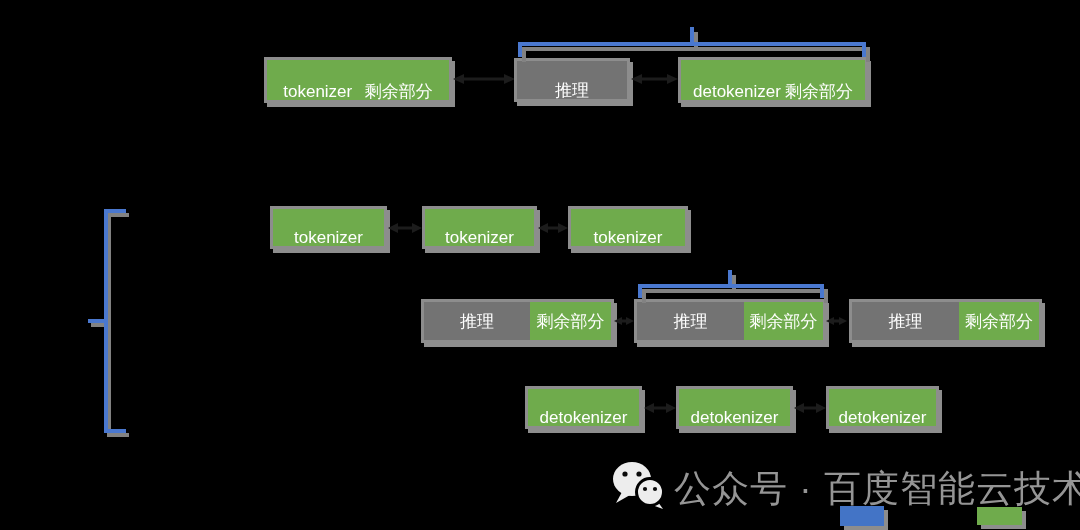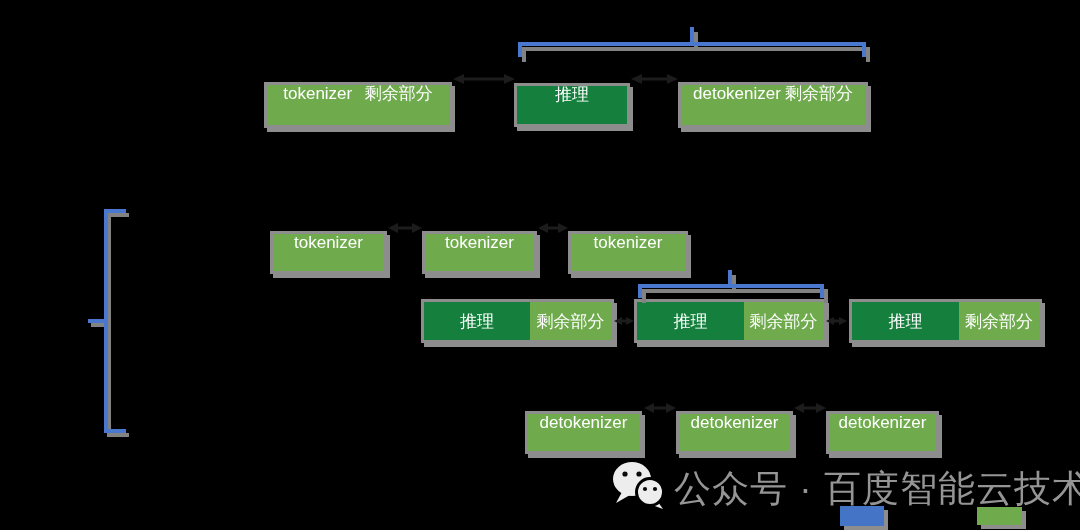--- a/index.html
+++ b/index.html
@@ -7,32 +7,31 @@
   body {
     position:relative;
     width:1080px; height:530px;
     background:#000000;
     overflow:hidden;
     font-family:"Liberation Sans","DejaVu Sans",sans-serif;
   }
   .node {
     position:absolute;
     display:flex;
-    align-items:flex-start;
+    align-items:flex-end;
     justify-content:center;
     border:3px solid #8d8d8d;
     box-shadow:3px 4px 0 #8d8d8d;
     color:#ffffff;
     font-size:17px;
     line-height:1;
     white-space:nowrap;
-    margin-top:25px;
   }
   .green { background:#6fab4c; }
-  .blue  { background:#15803d; }
+  .blue  { background:#737373; }
   .split { justify-content:space-around; padding:0 10px; }
   .pair  { position:absolute; display:flex; border:3px solid #8d8d8d; box-shadow:3px 4px 0 #8d8d8d; }
   .pair .part {
     display:flex; align-items:center; justify-content:center;
     color:#ffffff; font-size:17px; line-height:1; white-space:nowrap;
   }
   .cjk { font-weight:400; }
   .lat { font-weight:400; }
   svg.bracket, svg.arrow { position:absolute; overflow:visible; }
   .bracket .shadow { stroke:#828282; }

